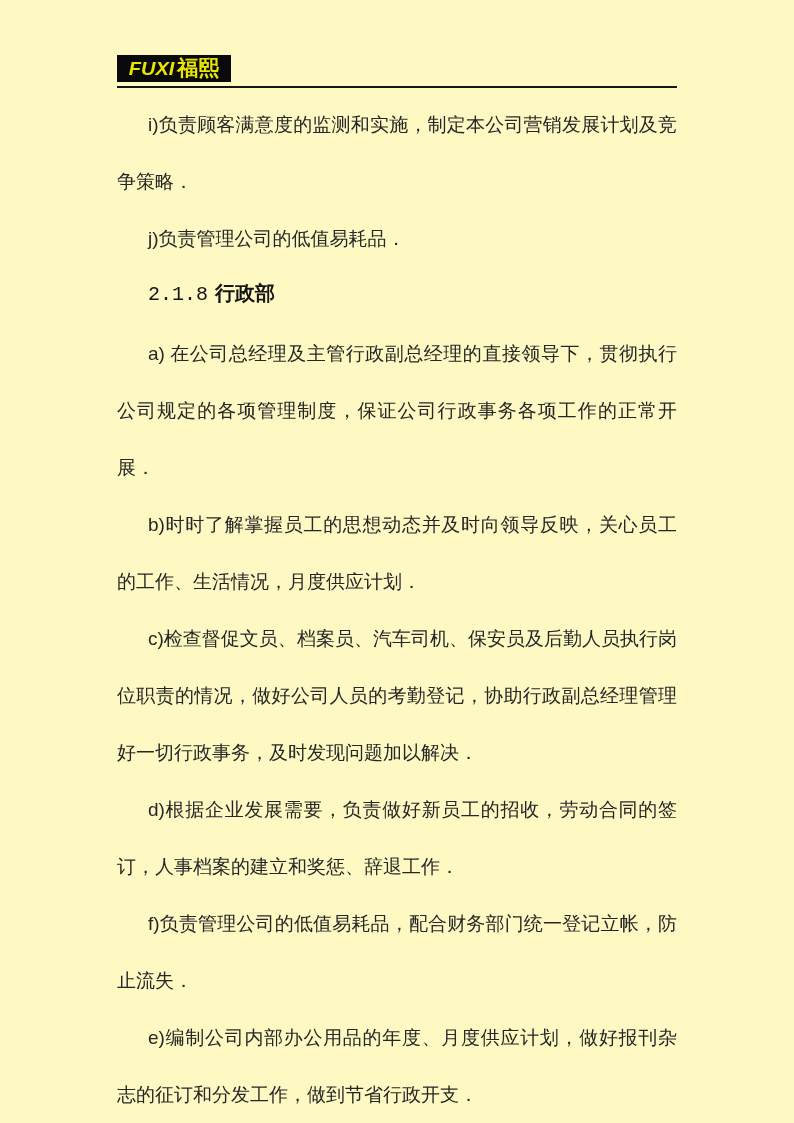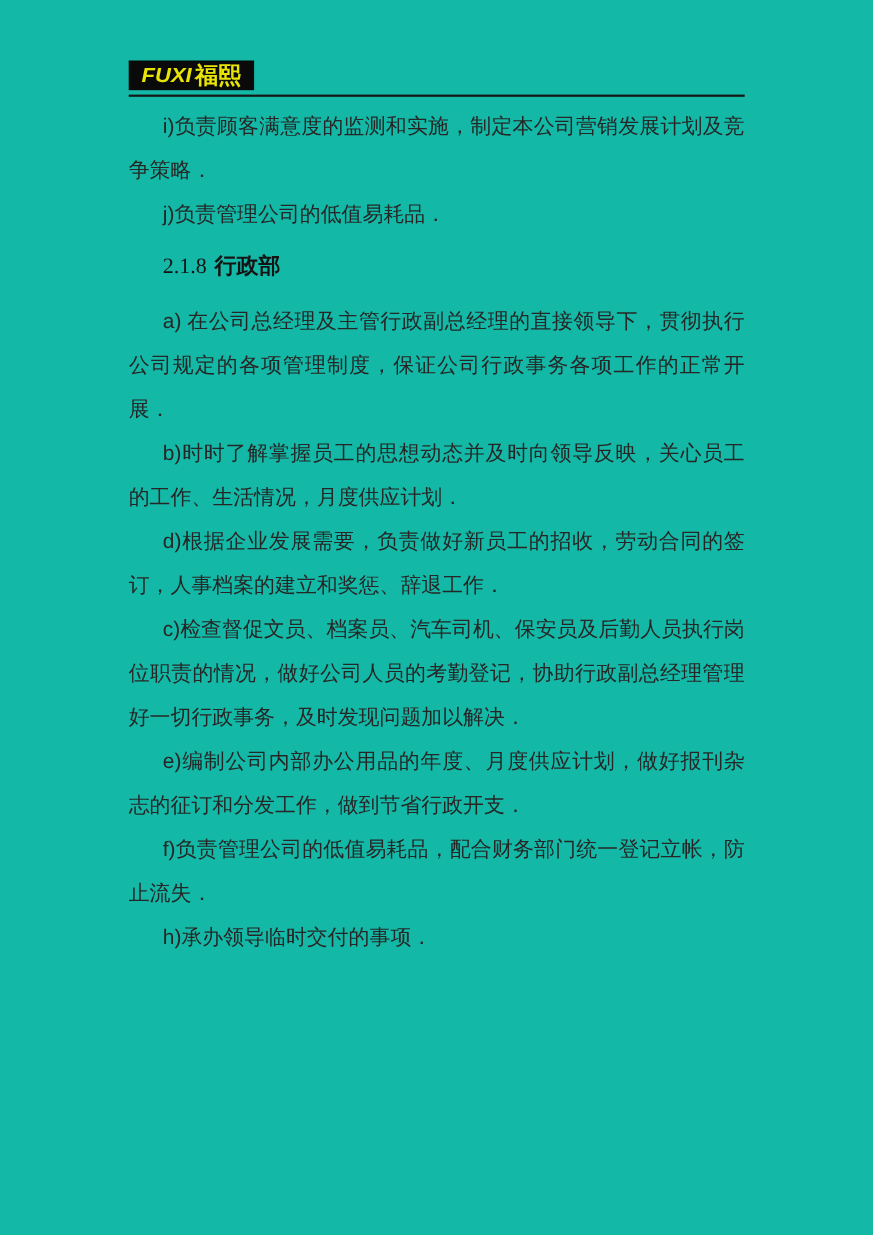--- a/index.html
+++ b/index.html
@@ -10,21 +10,21 @@
   body {
     width: 794px;
     height: 1123px;
     position: relative;
     overflow: hidden;
     font-family: "Liberation Serif", "DejaVu Serif", serif;
   }
   .page {
     position: absolute;
     inset: 0;
-    background: #14b8a6;
+    background: #fef9c3;
   }
   
   .logo {
     position: absolute;
     left: 117px;
     top: 55px;
     width: 114px;
     height: 27px;
     background: #0a0a0a;
     display: flex;
@@ -60,37 +60,37 @@
   .content {
     position: absolute;
     left: 117px;
     top: 96px;
     width: 560px;
     color: #262626;
     font-size: 19px;
   }
   p.item {
     margin: 0;
-    line-height: 40px;
+    line-height: 57px;
     text-align: justify;
     text-indent: 31px;
   }
   .prefix {
     font-family: "Liberation Sans", "DejaVu Sans", sans-serif;
   }
   h3.heading {
     margin: 6px 0 10px 0;
     line-height: 41px;
     font-size: 20px;
     font-weight: bold;
     color: #141414;
     text-indent: 31px;
   }
   .heading-number {
-    font-family: Liberation Serif, serif;
+    font-family: Liberation Mono, monospace;
     font-weight: normal;
   }
   .heading-title {
     margin-left: 7px;
   }
 </style>
 </head>
 <body>
 
 <div class="page">
@@ -107,26 +107,26 @@
     <p class="item"><span class="prefix">i)</span><span>负责顾客满意度的监测和实施，制定本公司营销发展计划及竞争策略．</span></p>
 
     <p class="item"><span class="prefix">j)</span><span>负责管理公司的低值易耗品．</span></p>
 
     <h3 class="heading"><span class="heading-number">2.1.8</span><span class="heading-title">行政部</span></h3>
 
     <p class="item"><span class="prefix">a)</span><span> 在公司总经理及主管行政副总经理的直接领导下，贯彻执行公司规定的各项管理制度，保证公司行政事务各项工作的正常开展．</span></p>
 
     <p class="item"><span class="prefix">b)</span><span>时时了解掌握员工的思想动态并及时向领导反映，关心员工的工作、生活情况，月度供应计划．</span></p>
 
+    <p class="item"><span class="prefix">c)</span><span>检查督促文员、档案员、汽车司机、保安员及后勤人员执行岗位职责的情况，做好公司人员的考勤登记，协助行政副总经理管理好一切行政事务，及时发现问题加以解决．</span></p>
+
     <p class="item"><span class="prefix">d)</span><span>根据企业发展需要，负责做好新员工的招收，劳动合同的签订，人事档案的建立和奖惩、辞退工作．</span></p>
 
-    <p class="item"><span class="prefix">c)</span><span>检查督促文员、档案员、汽车司机、保安员及后勤人员执行岗位职责的情况，做好公司人员的考勤登记，协助行政副总经理管理好一切行政事务，及时发现问题加以解决．</span></p>
+    <p class="item"><span class="prefix">f)</span><span>负责管理公司的低值易耗品，配合财务部门统一登记立帐，防止流失．</span></p>
 
     <p class="item"><span class="prefix">e)</span><span>编制公司内部办公用品的年度、月度供应计划，做好报刊杂志的征订和分发工作，做到节省行政开支．</span></p>
-
-    <p class="item"><span class="prefix">f)</span><span>负责管理公司的低值易耗品，配合财务部门统一登记立帐，防止流失．</span></p>
 
 
     <p class="item"><span class="prefix">h)</span><span>承办领导临时交付的事项．</span></p>
 
 
   </div>
 </div>
 
 </body></html>

